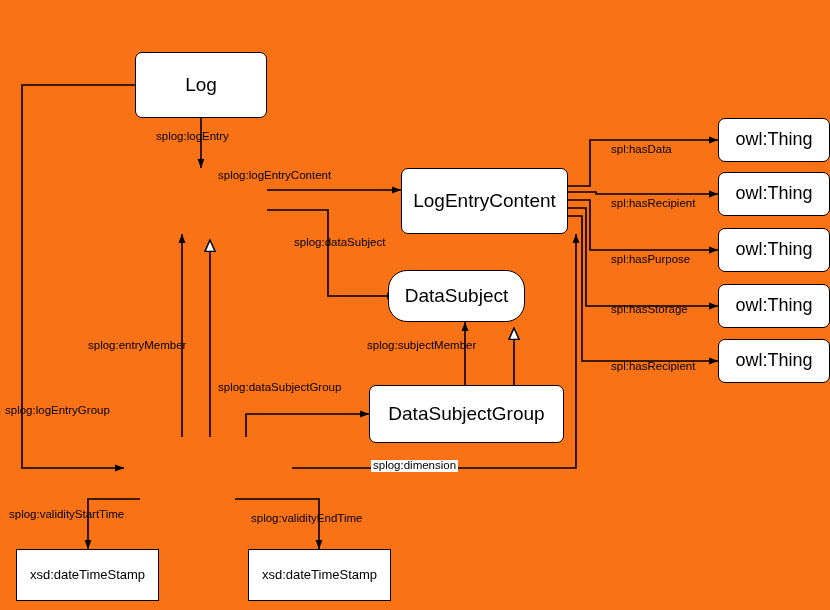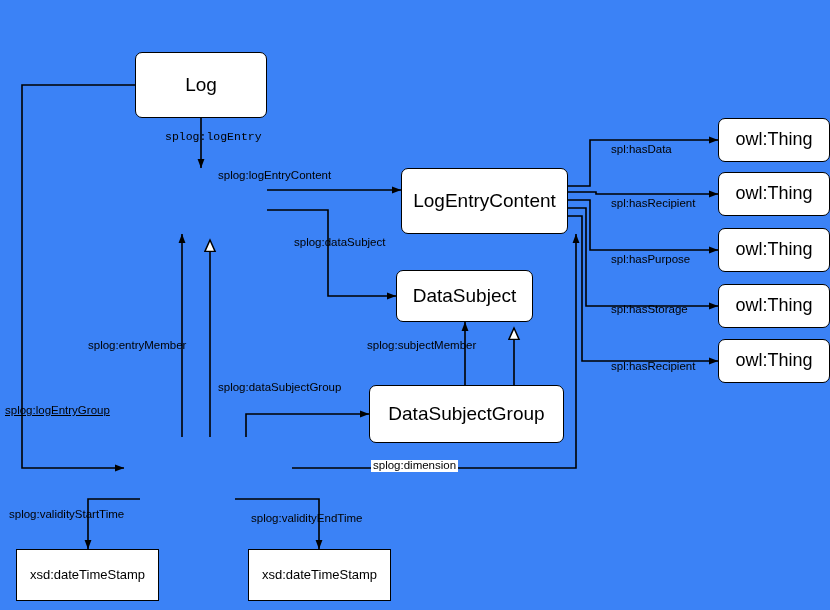--- a/index.html
+++ b/index.html
@@ -7,21 +7,21 @@
     padding: 0;
     background: #ffffff;
   }
   body {
     font-family: "Liberation Sans", sans-serif;
   }
   #canvas {
     position: relative;
     width: 830px;
     height: 610px;
-    background: #3b82f6;
+    background: #f97316;
     overflow: hidden;
   }
   svg.edges {
     position: absolute;
     left: 0;
     top: 0;
     width: 830px;
     height: 610px;
   }
   .node {
@@ -105,21 +105,21 @@
       <path d="M568,216 L582,216 L582,361 L718,361" marker-end="url(#arrowFilled)"></path>
     </g>
   </svg>
 
   <div class="node" style="left:135px;top:52px;width:132px;height:66px;">
     <span class="node-label" style="font-size:19px;">Log</span>
   </div>
   <div class="node" style="left:401px;top:168px;width:167px;height:66px;">
     <span class="node-label" style="font-size:19px;">LogEntryContent</span>
   </div>
-  <div class="node" style="left:396px;top:270px;width:137px;height:52px;">
+  <div class="node" style="left:388px;top:270px;width:137px;height:52px;border-radius:19px;">
     <span class="node-label" style="font-size:19px;">DataSubject</span>
   </div>
   <div class="node" style="left:369px;top:385px;width:195px;height:58px;">
     <span class="node-label" style="font-size:19px;">DataSubjectGroup</span>
   </div>
   <div class="node" style="left:718px;top:118px;width:112px;height:44px;">
     <span class="node-label" style="font-size:18px;">owl:Thing</span>
   </div>
   <div class="node" style="left:718px;top:172px;width:112px;height:44px;">
     <span class="node-label" style="font-size:18px;">owl:Thing</span>
@@ -133,27 +133,27 @@
   <div class="node" style="left:718px;top:339px;width:112px;height:44px;">
     <span class="node-label" style="font-size:18px;">owl:Thing</span>
   </div>
   <div class="node sharp" style="left:16px;top:549px;width:143px;height:52px;">
     <span class="node-label" style="font-size:13px;">xsd:dateTimeStamp</span>
   </div>
   <div class="node sharp" style="left:248px;top:549px;width:143px;height:52px;">
     <span class="node-label" style="font-size:13px;">xsd:dateTimeStamp</span>
   </div>
 
-  <div class="edge-label" style="left:165px;top:131px;font-family:Liberation Mono, monospace;">splog:logEntry</div>
+  <div class="edge-label" style="left:156px;top:131px;">splog:logEntry</div>
   <div class="edge-label" style="left:218px;top:170px;">splog:logEntryContent</div>
   <div class="edge-label" style="left:294px;top:237px;">splog:dataSubject</div>
   <div class="edge-label" style="left:88px;top:340px;">splog:entryMember</div>
   <div class="edge-label" style="left:367px;top:340px;">splog:subjectMember</div>
   <div class="edge-label" style="left:218px;top:382px;">splog:dataSubjectGroup</div>
-  <div class="edge-label" style="left:5px;top:405px;text-decoration:underline;">splog:logEntryGroup</div>
+  <div class="edge-label" style="left:5px;top:405px;">splog:logEntryGroup</div>
   <div class="edge-label" style="left:371px;top:460px;background:#ffffff;padding:0 2px;">splog:dimension</div>
   <div class="edge-label" style="left:9px;top:509px;">splog:validityStartTime</div>
   <div class="edge-label" style="left:251px;top:513px;">splog:validityEndTime</div>
   <div class="edge-label" style="left:611px;top:144px;">spl:hasData</div>
   <div class="edge-label" style="left:611px;top:198px;">spl:hasRecipient</div>
   <div class="edge-label" style="left:611px;top:254px;">spl:hasPurpose</div>
   <div class="edge-label" style="left:611px;top:304px;text-align:center;">spl:hasStorage</div>
   <div class="edge-label" style="left:611px;top:361px;">spl:hasRecipient</div>
 
 </div>

